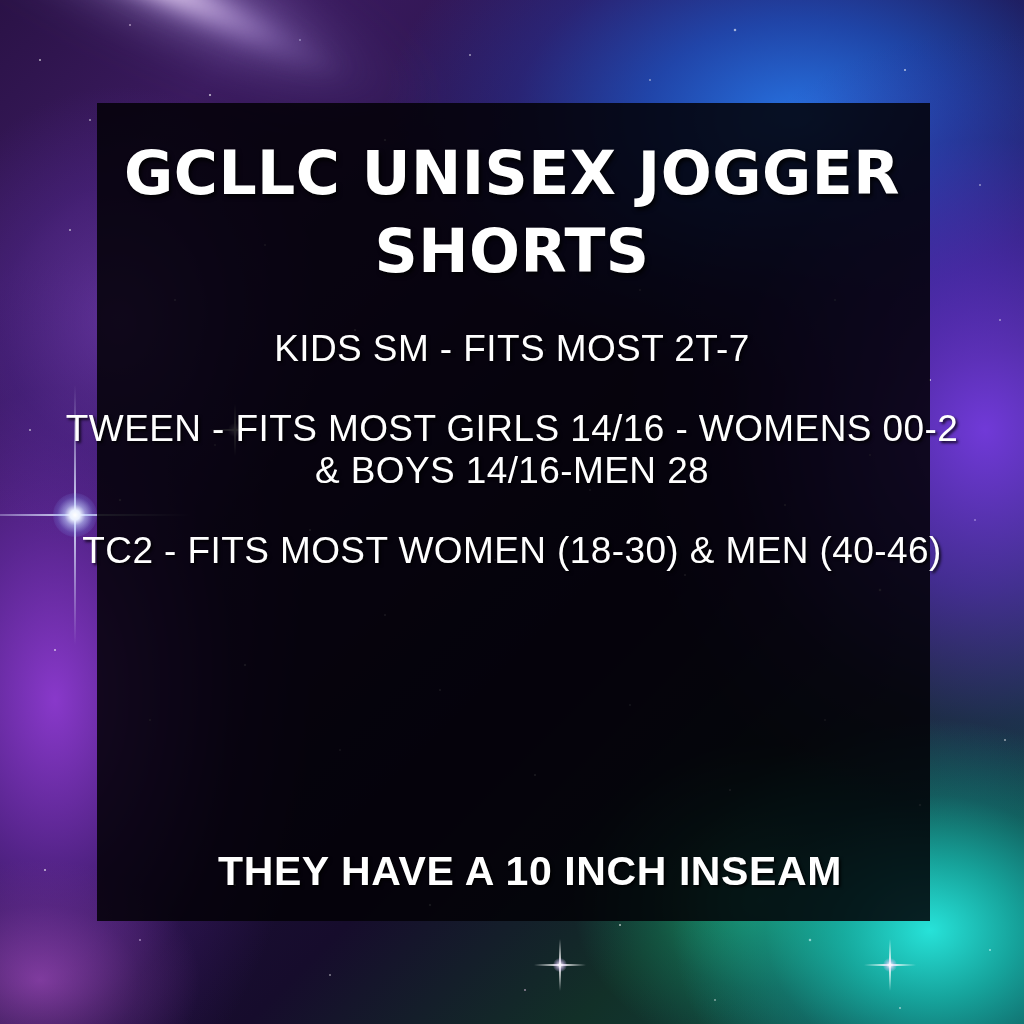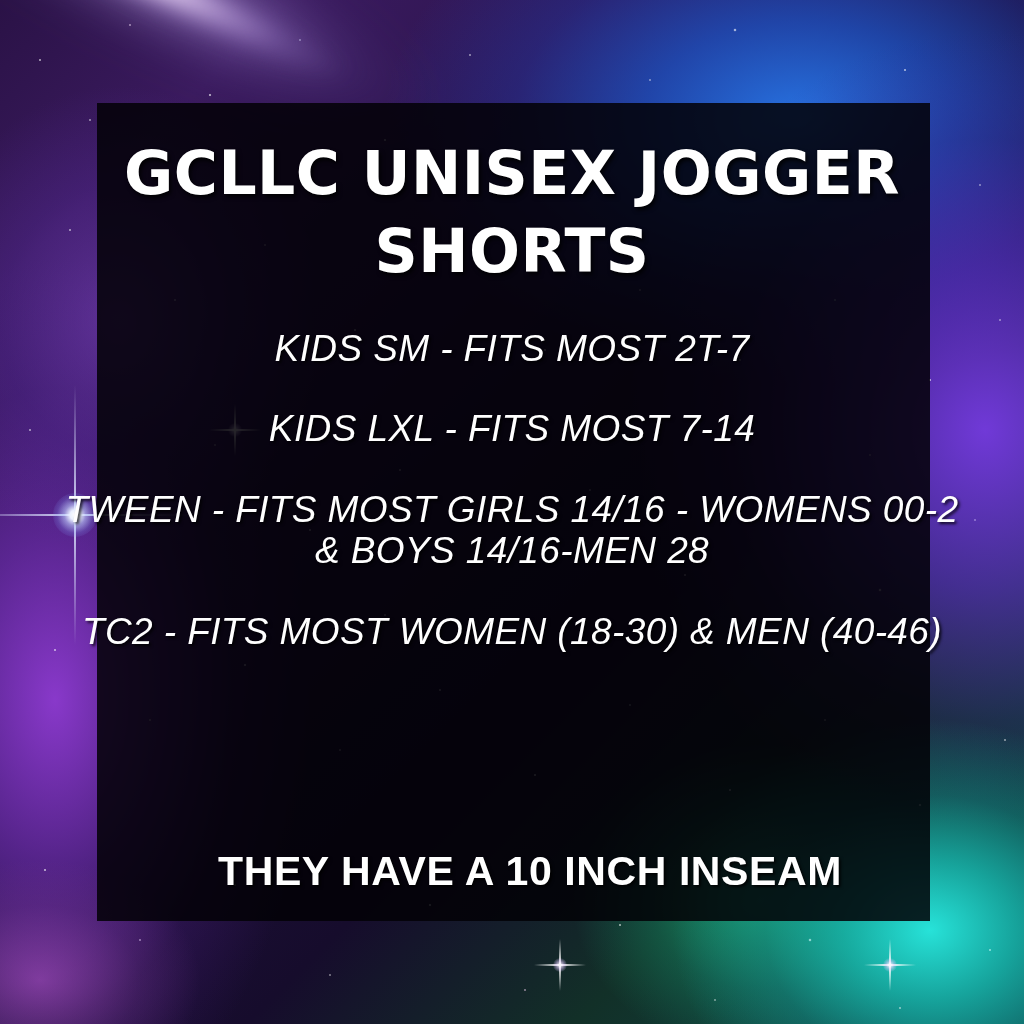--- a/index.html
+++ b/index.html
@@ -313,21 +313,20 @@
     text-shadow: 2px 2px 3px rgba(0,0,0,0.8);
     text-transform: uppercase;
   }
 
   .size-line {
     display: block;
     padding: 0 14px;
     margin: 0 0 39px 0;
     white-space: pre-line;
     line-height: 1.12;
-    font-style: italic;
   }
   .size-line:last-child { margin-bottom: 0; }
 
   
   .size-line.wide {
     font-size: 37px;
   }
 
   .footer-note {
     position: absolute;
@@ -389,21 +388,20 @@
   <div class="panel"></div>
 
   <div class="content">
 
     <div class="title">
       <span>GCLLC UNISEX JOGGER SHORTS</span>
     </div>
 
     <div class="lines">
       <span class="size-line">KIDS SM - FITS MOST 2T-7</span>
-      <span class="size-line">KIDS LXL - FITS MOST 7-14</span>
       <span class="size-line wide">TWEEN - FITS MOST GIRLS 14/16 - WOMENS 00-2
 &amp; BOYS 14/16-MEN 28</span>
       <span class="size-line">TC2 - FITS MOST WOMEN (18-30) &amp; MEN (40-46)</span>
     </div>
 
     <div class="footer-note">THEY HAVE A 10 INCH INSEAM</div>
 
   </div>
 </div>
 

